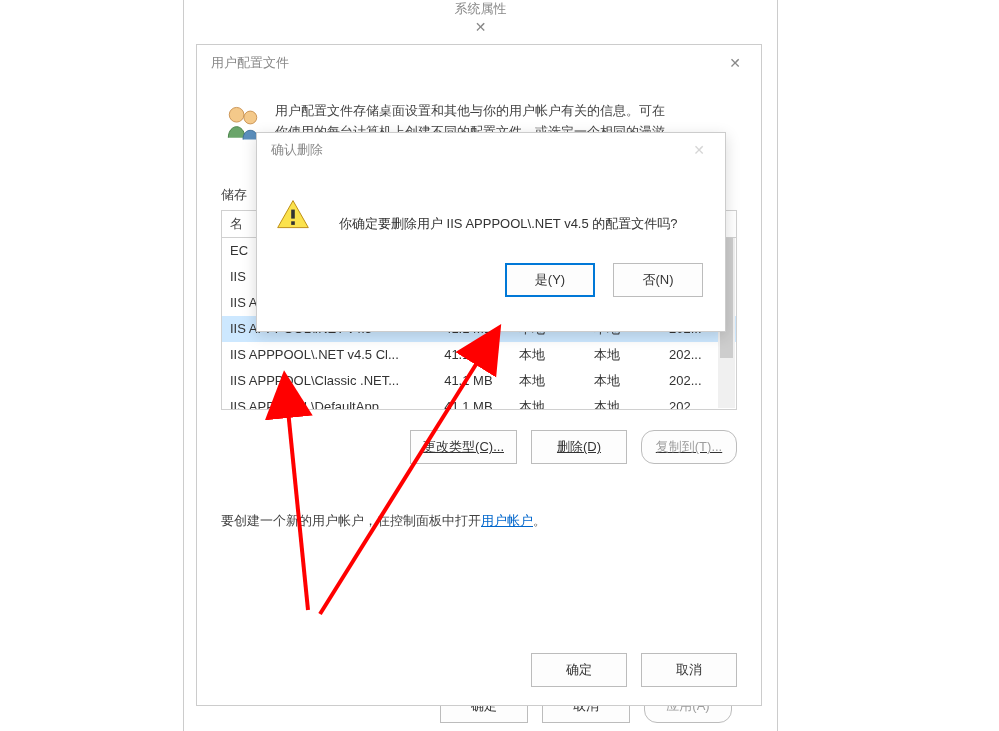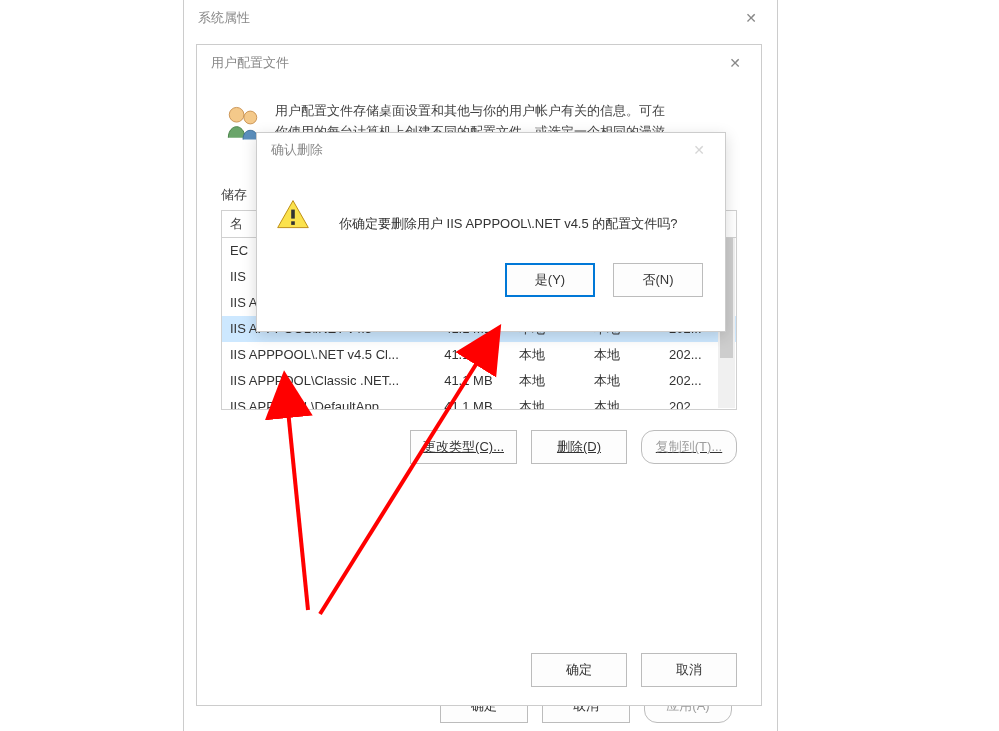--- a/index.html
+++ b/index.html
@@ -23,21 +23,21 @@
       padding: 0 14px;
       color: #888;
       border-bottom: 1px solid transparent;
     }
     .titlebar .close {
       width: 24px; text-align: center;
       font-size: 14px; color: #888;
     }
     
     .sysprop { left: 183px; top: 0; width: 595px; height: 731px; border-top: none; border-bottom: none; }
-    .sysprop .titlebar { color: #888; }
+    .sysprop .titlebar { color: #888; flex-direction: column; }
     
     .userprof { left: 196px; top: 44px; width: 566px; height: 662px; border: 1px solid #ccc; }
     .userprof .body { padding: 20px 24px; }
     .intro { display: flex; gap: 10px; margin-bottom: 20px; }
     .intro-icon svg { width: 44px; height: 44px; }
     .intro-text { flex: 1; line-height: 1.6; color: #444; }
     .stored-label { margin-top: 38px; margin-bottom: 6px; color: #444; }
     .table-wrap { border: 1px solid #d0d0d0; height: 200px; overflow: hidden; position: relative; }
     .tbl { width: 100%; border-collapse: collapse; table-layout: fixed; }
     .tbl th, .tbl td { text-align: left; padding: 4px 8px; font-weight: normal; white-space: nowrap; overflow: hidden; text-overflow: ellipsis; }
@@ -180,20 +180,23 @@
         </table>
       <div class="scrollbar">
           <div class="thumb"></div>
         </div>
     </div>
     <div class="btnrow">
       <div class="btn">更改类型(C)...</div>
       <div class="btn">删除(D)</div>
       <div class="btn disabled">复制到(T)...</div>
     </div>
+    <div class="linkline">
+      <span>要创建一个新的用户帐户，在控制面板中打开</span><a href="#">用户帐户</a><span>。</span>
+    </div>
   </div>
   <div class="okrow">
     <div class="btn">确定</div>
     <div class="btn">取消</div>
   </div>
 </div>
 
 <div class="dlg confirm">
   <div class="titlebar">
     <span>确认删除</span>

